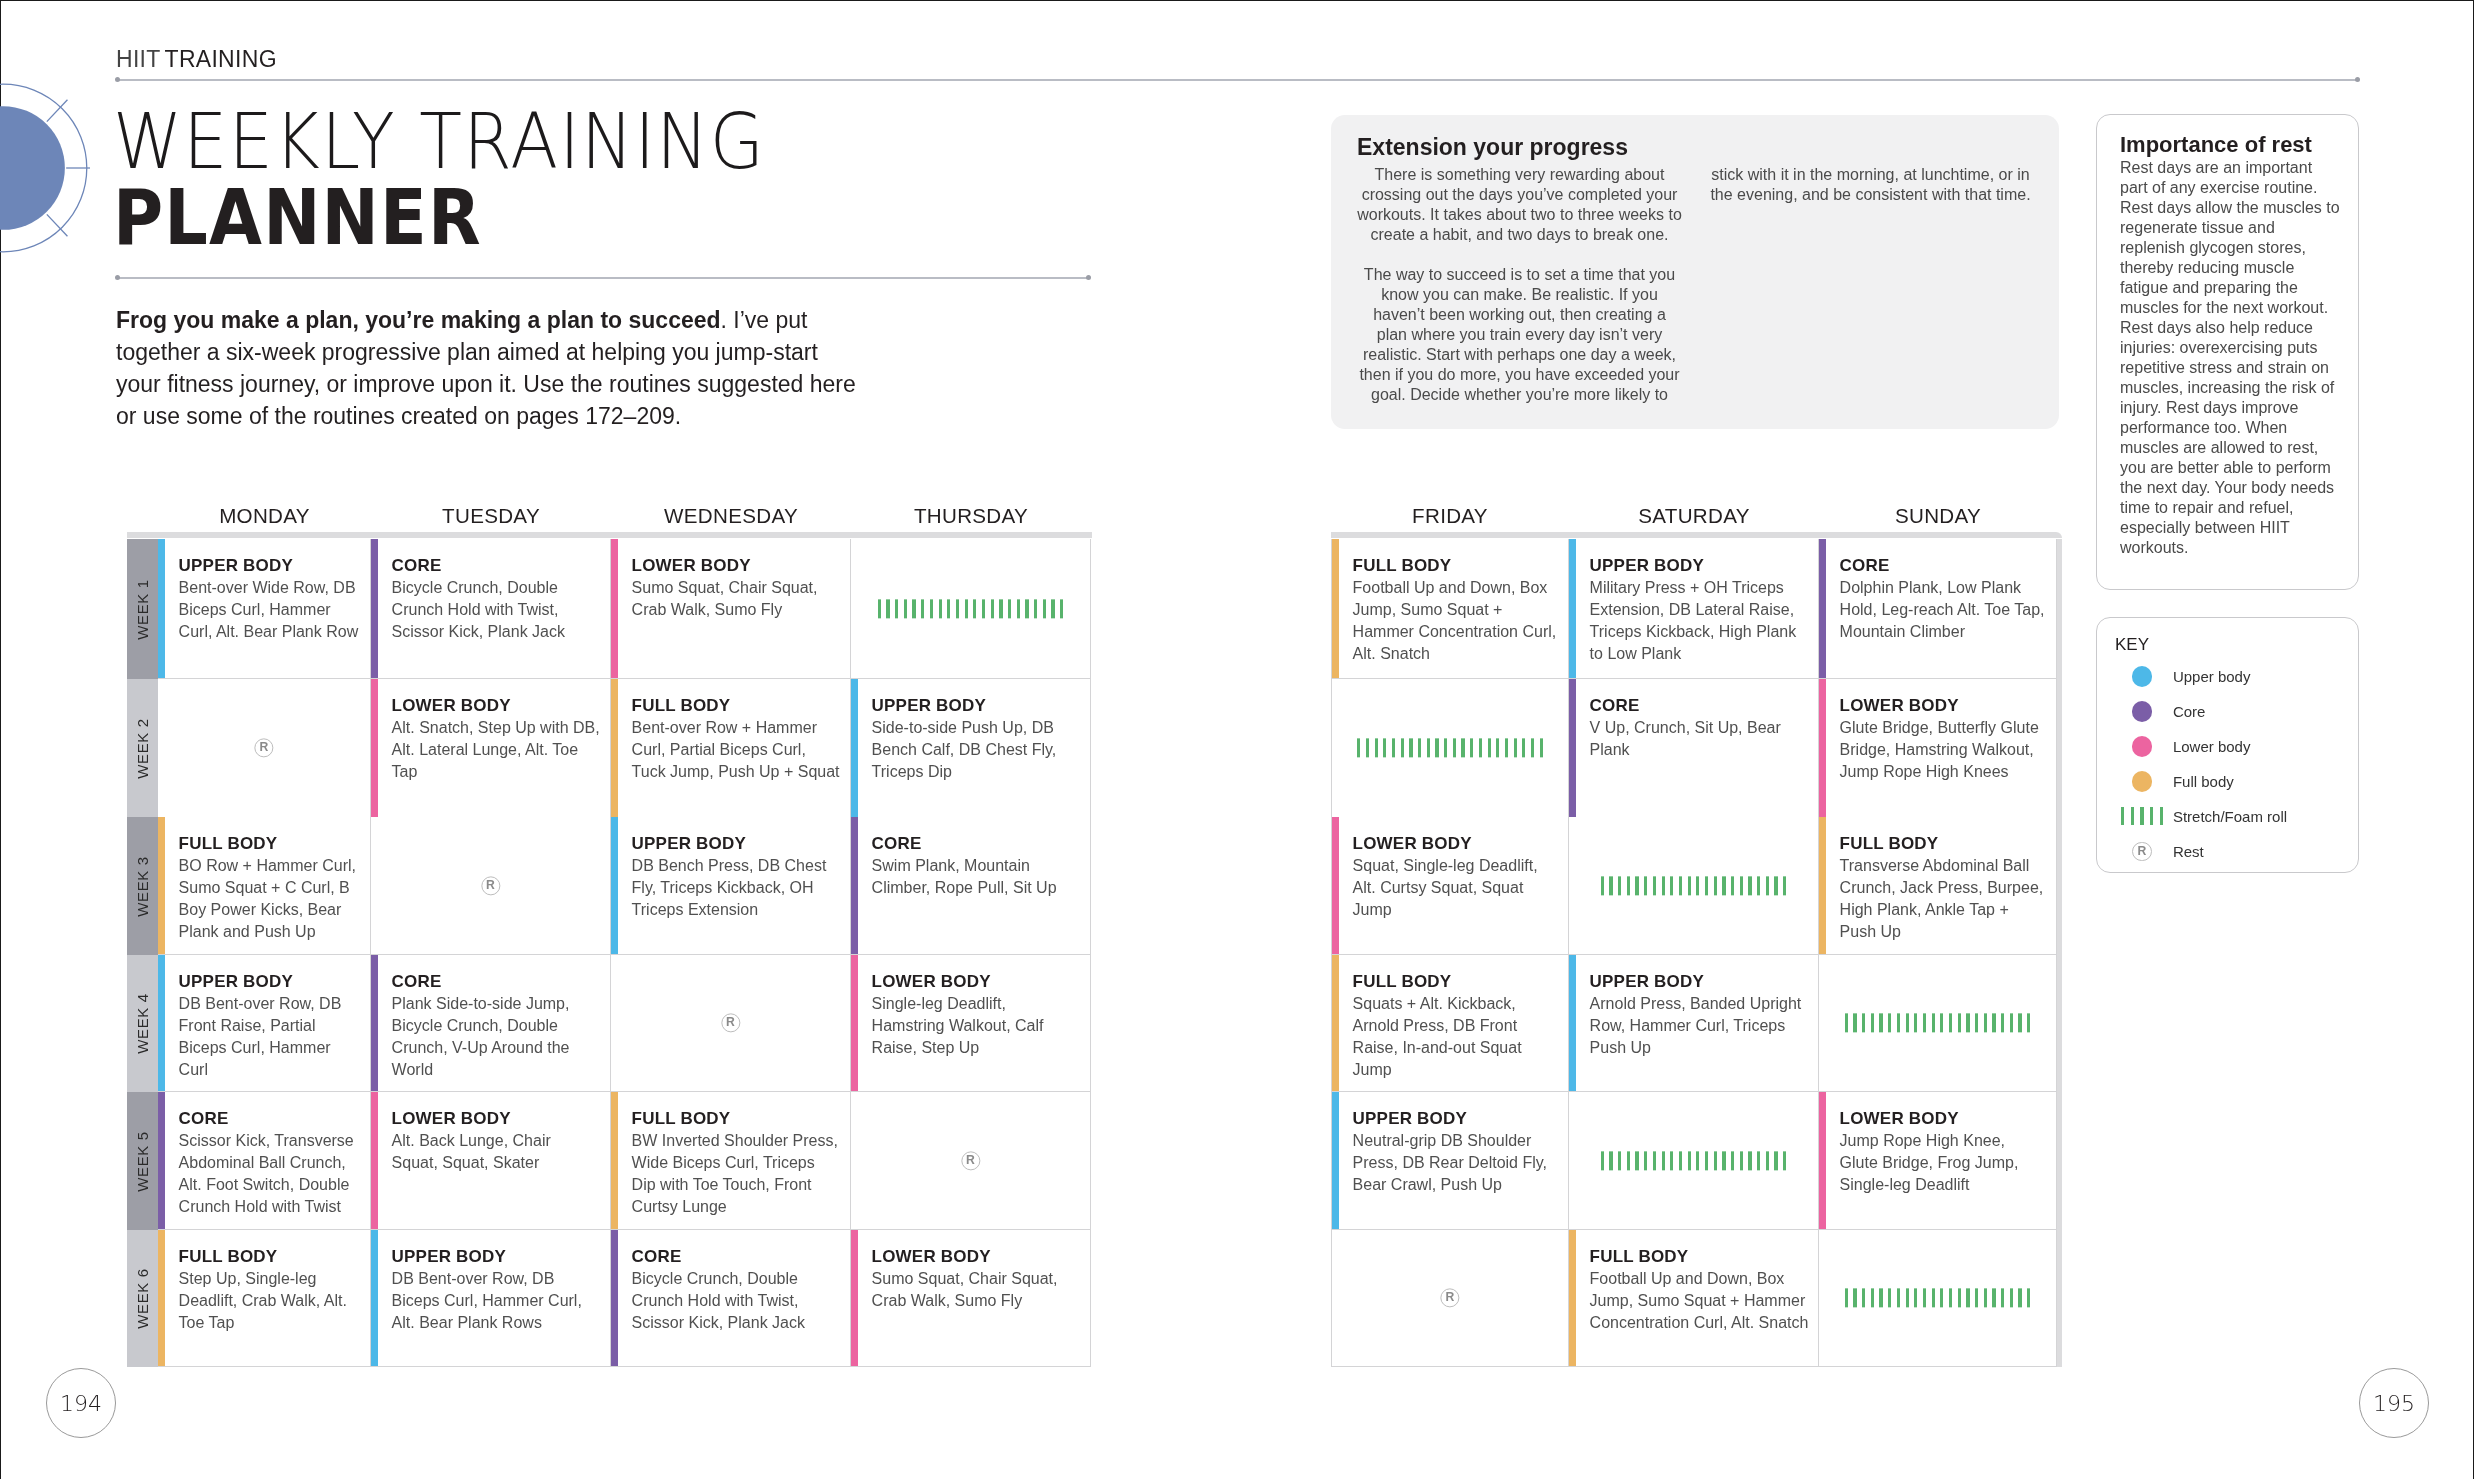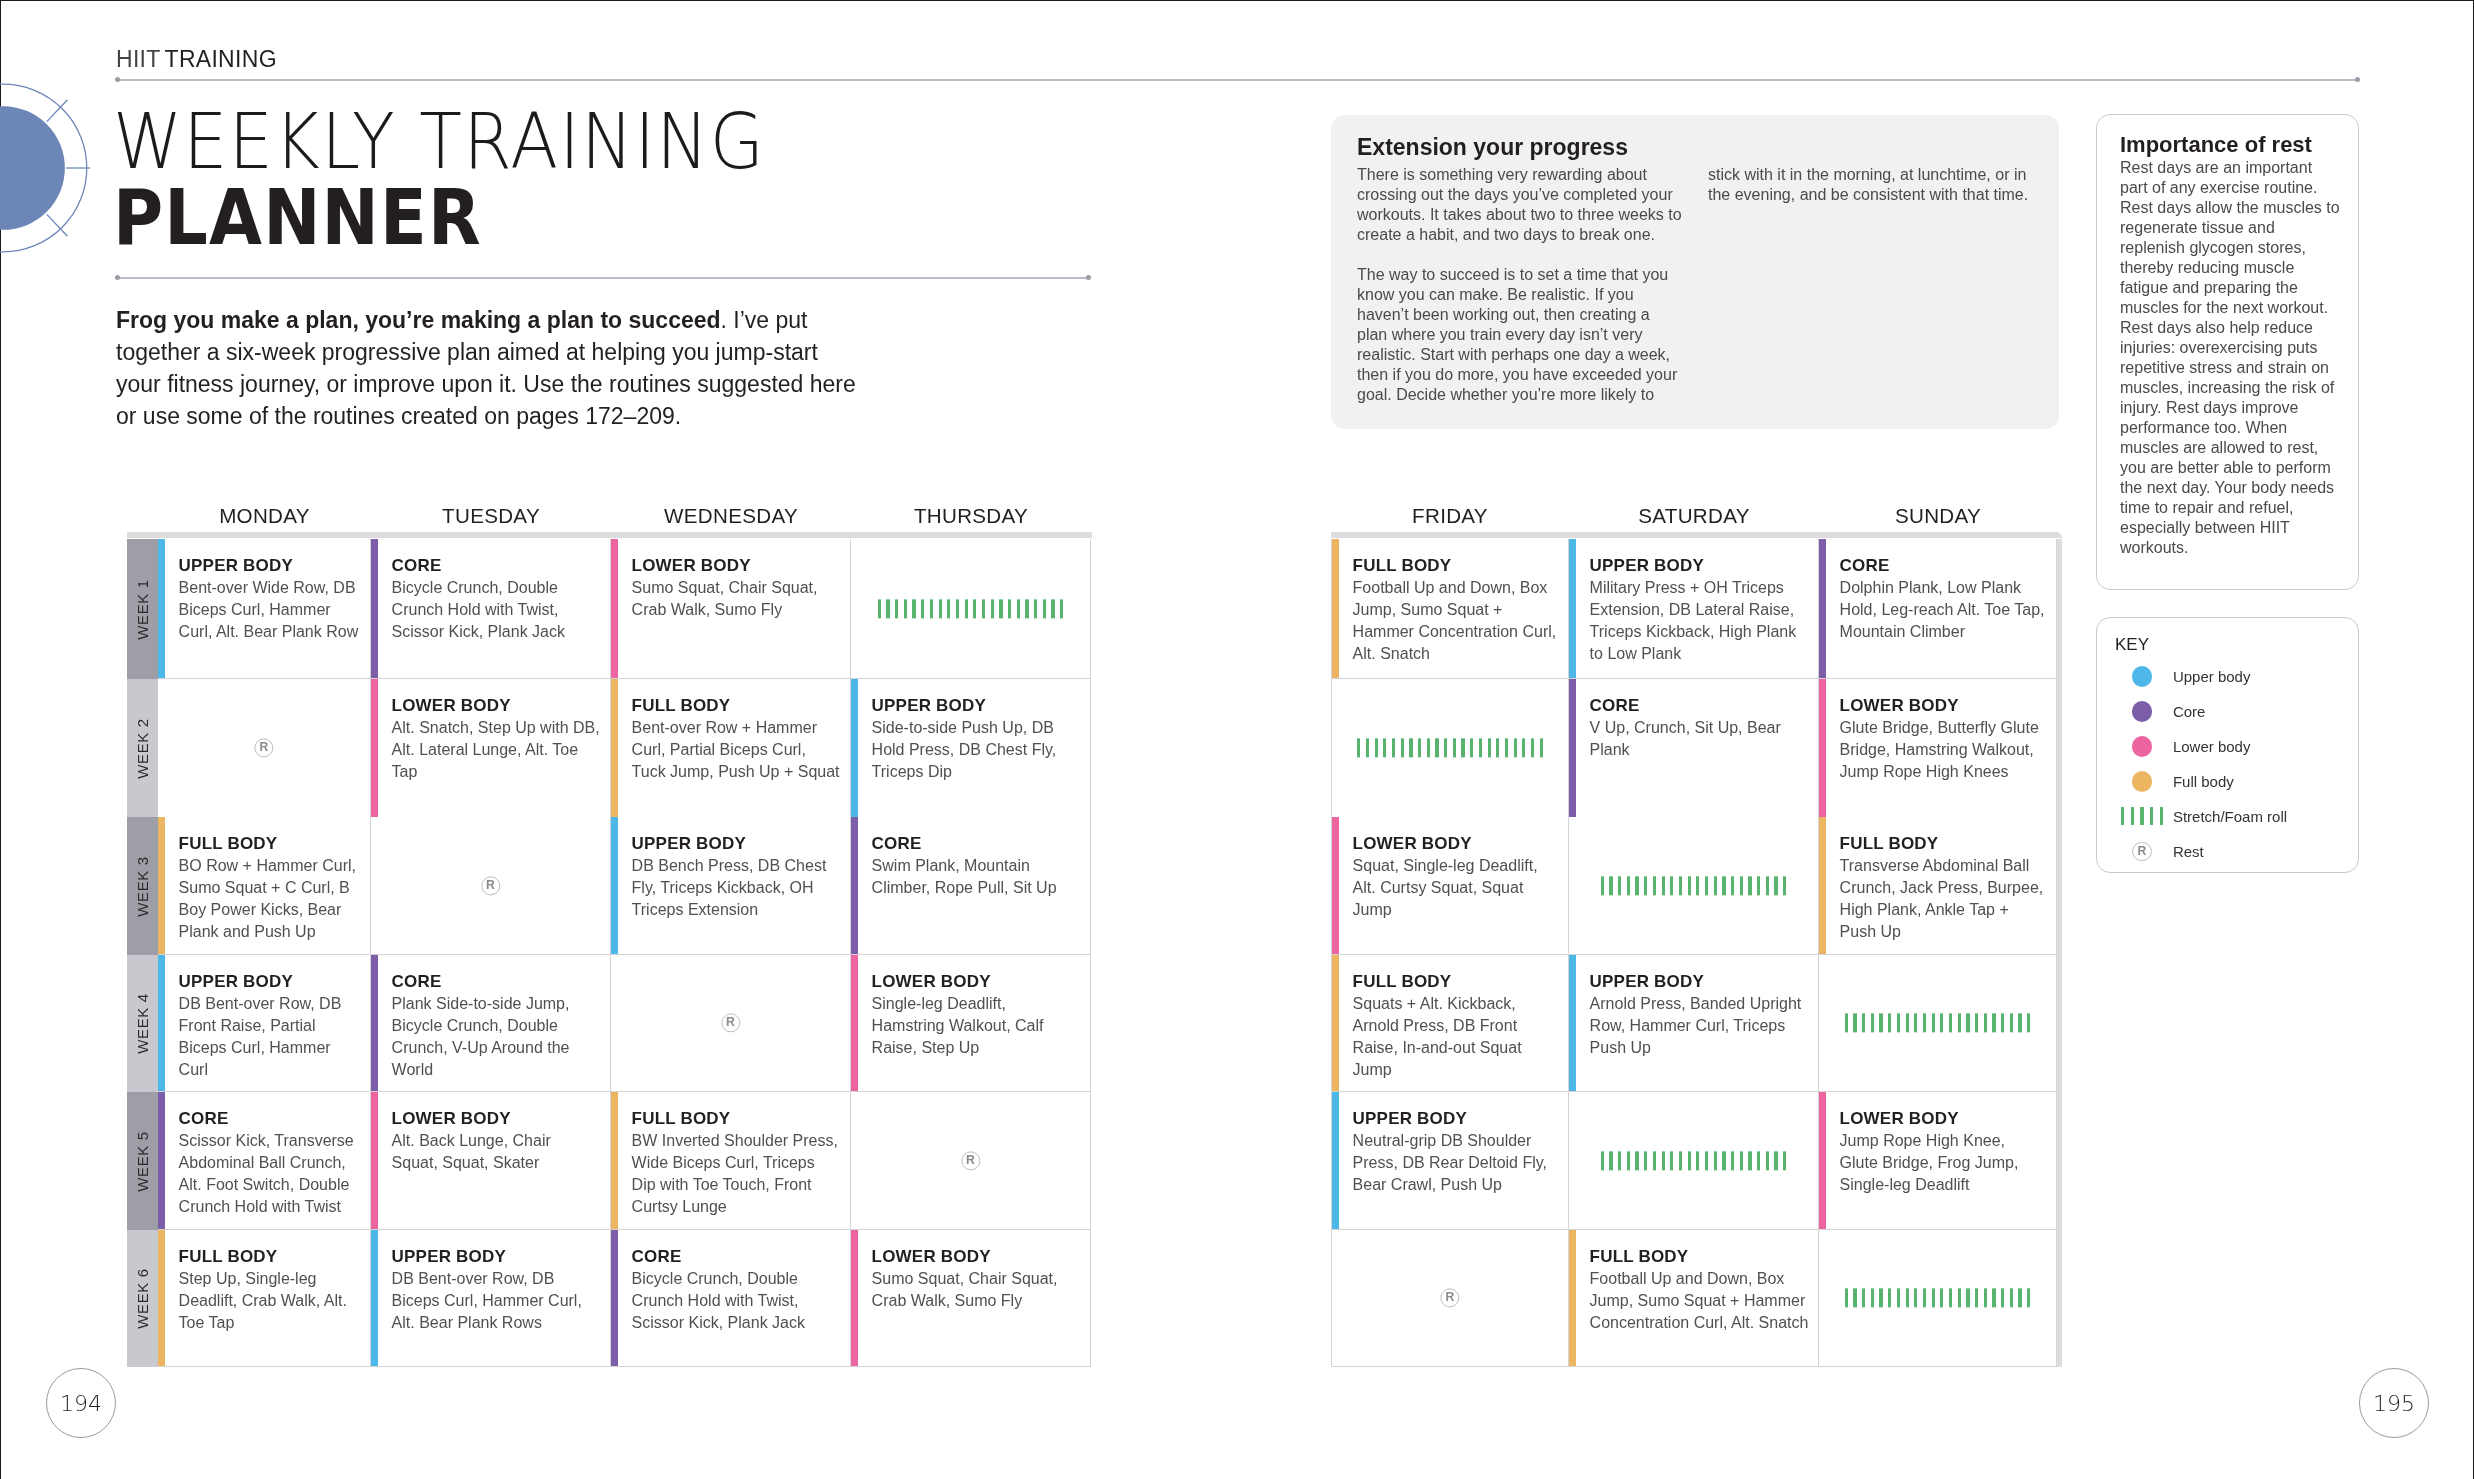--- a/index.html
+++ b/index.html
@@ -22,21 +22,21 @@
   .title-rule { position: absolute; left: 116px; top: 277px; width: 974px; height: 1.9px; background: #b9bcc4; }
   .title-rule::before, .title-rule::after { content: ""; position: absolute; top: -1.9px; width: 5.2px; height: 5.2px; border-radius: 50%; background: #9a9da6; }
   .title-rule::before { left: -1.3px; } .title-rule::after { right: -1.3px; }
 
   .intro { position: absolute; left: 116px; top: 304px; width: 741px; font-size: 23px; line-height: 32px; color: #231f20; }
   .intro b { font-weight: 700; }
 
   
   .tracking { position: absolute; left: 1331px; top: 115px; width: 728px; height: 314px; background: #f1f1f2; border-radius: 14px; padding: 19.3px 26px; }
   .tracking h3 { font-size: 23px; font-weight: 700; margin-bottom: 3.9px; color: #231f20; }
-  .tracking .cols { display: flex; gap: 26px; }
+  .tracking .cols { display: flex; gap: 26px; text-align: center; }
   .tracking .col { flex: 1; font-size: 16px; line-height: 20px; color: #4a4a4a; }
   .tracking .col p + p { margin-top: 20px; }
 
   .rest-box { position: absolute; left: 2096px; top: 114px; width: 263px; height: 476px; border: 1.9px solid #c9c9cc; border-radius: 14px; padding: 18px 18px 13px 23px; }
   .rest-box h3 { font-size: 22px; font-weight: 700; color: #231f20; line-height: 24.5px; }
   .rest-box p { font-size: 16px; line-height: 20px; color: #4a4a4a; }
 
   .key-box { position: absolute; left: 2096px; top: 617px; width: 263px; height: 256px; border: 1.9px solid #c9c9cc; border-radius: 14px; padding: 17px 18px 13px 18px; }
   .key-box h4 { font-size: 17px; font-weight: 400; color: #231f20; margin-bottom: 3.9px; }
   .key-row { display: flex; align-items: center; height: 35px; }
@@ -258,21 +258,21 @@
       <div class="bar" style="background: rgb(236, 181, 98);"></div>
       <div class="content">
         <div class="cat">FULL BODY</div>
         <div class="ex">Bent-over Row + Hammer Curl, Partial Biceps Curl, Tuck Jump, Push Up + Squat</div>
       </div>
     </div>
     <div class="cell" style="left: 851px; top: 679px; width: 240px; height: 139px;">
       <div class="bar" style="background: rgb(77, 184, 232);"></div>
       <div class="content">
         <div class="cat">UPPER BODY</div>
-        <div class="ex">Side-to-side Push Up, DB Hold Press, DB Chest Fly, Triceps Dip</div>
+        <div class="ex">Side-to-side Push Up, DB Bench Calf, DB Chest Fly, Triceps Dip</div>
       </div>
     </div>
     <div class="cell" style="left: 1331px; top: 679px; width: 238px; height: 139px; border-left: 1.3px solid rgb(212, 212, 214);">
       <div class="stretch">
         <span style="background: rgb(88, 179, 108);"></span>
         <span style="background: rgb(88, 179, 108);"></span>
         <span style="background: rgb(88, 179, 108);"></span>
         <span style="background: rgb(88, 179, 108);"></span>
         <span style="background: rgb(88, 179, 108);"></span>
         <span style="background: rgb(88, 179, 108);"></span>

